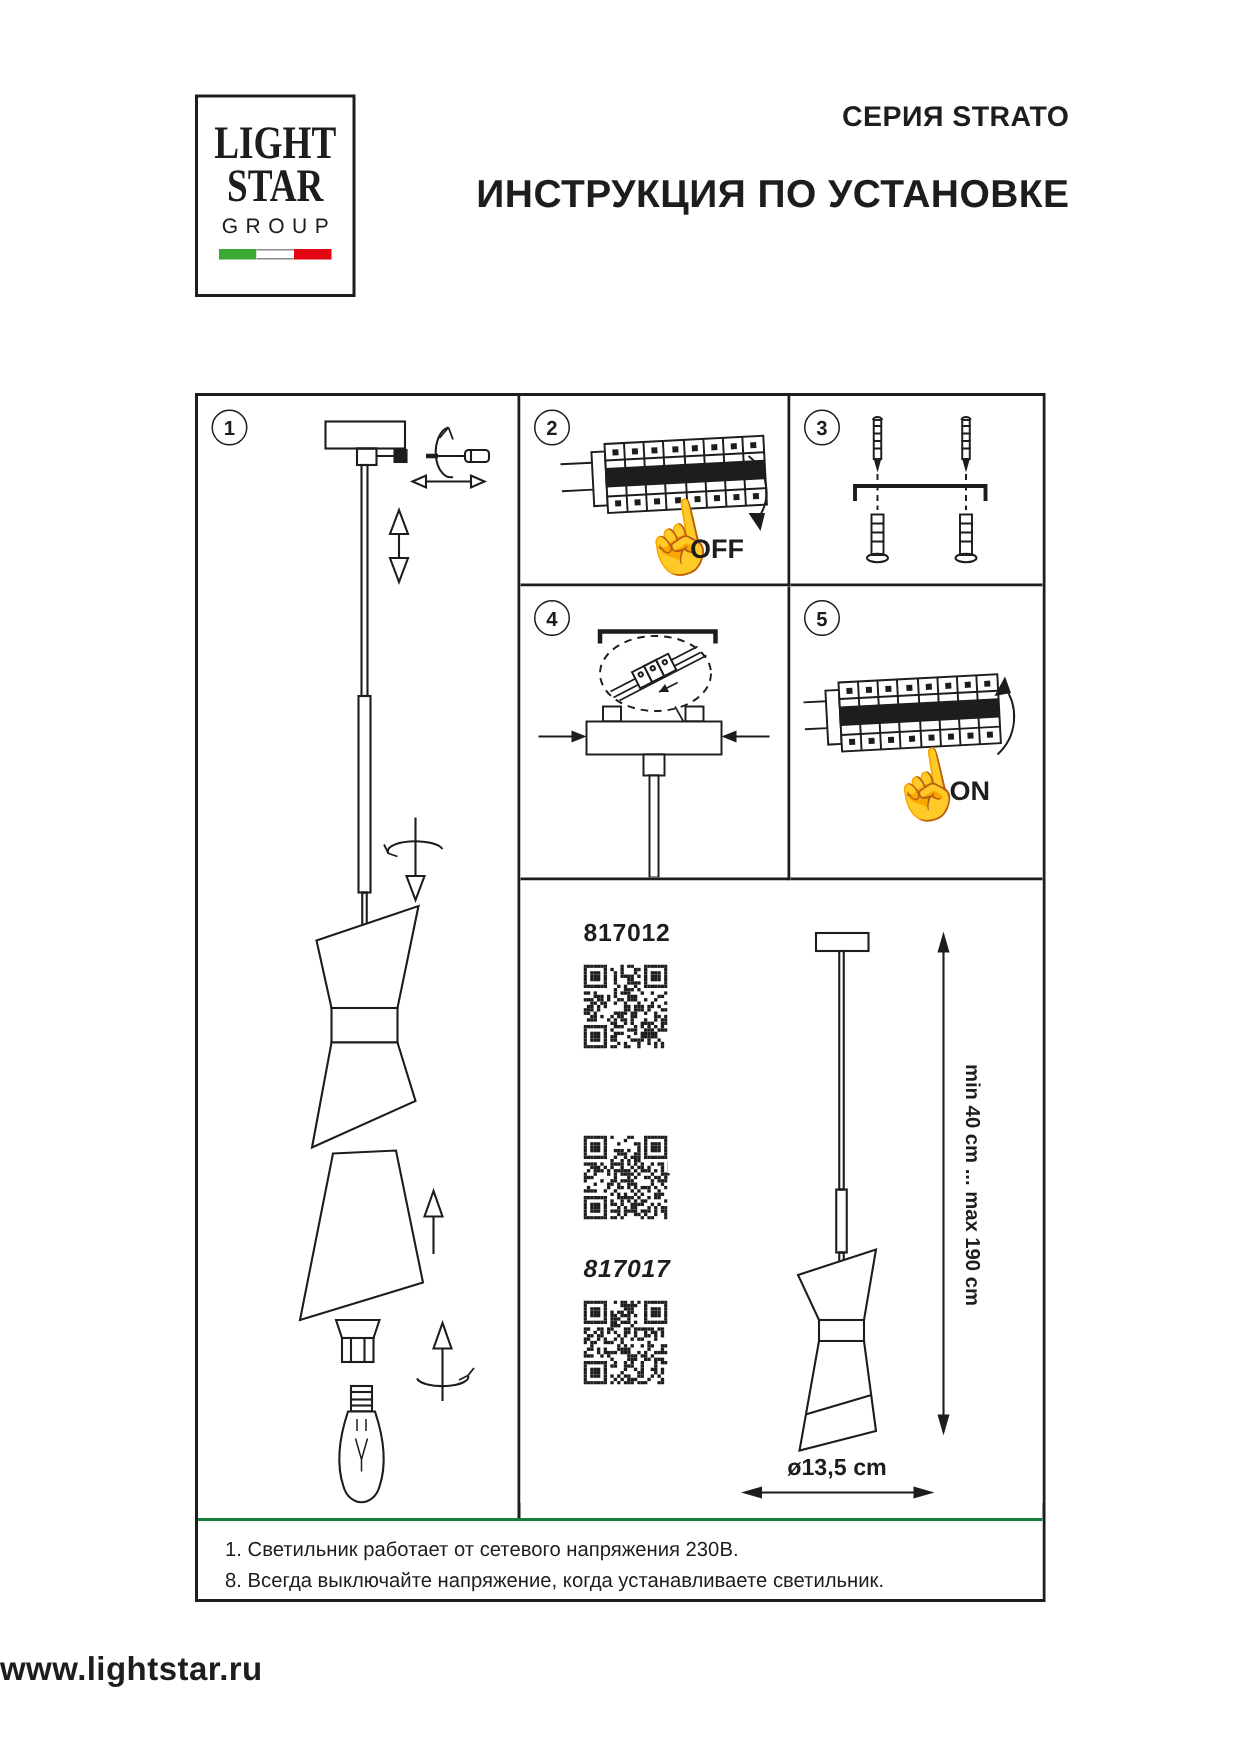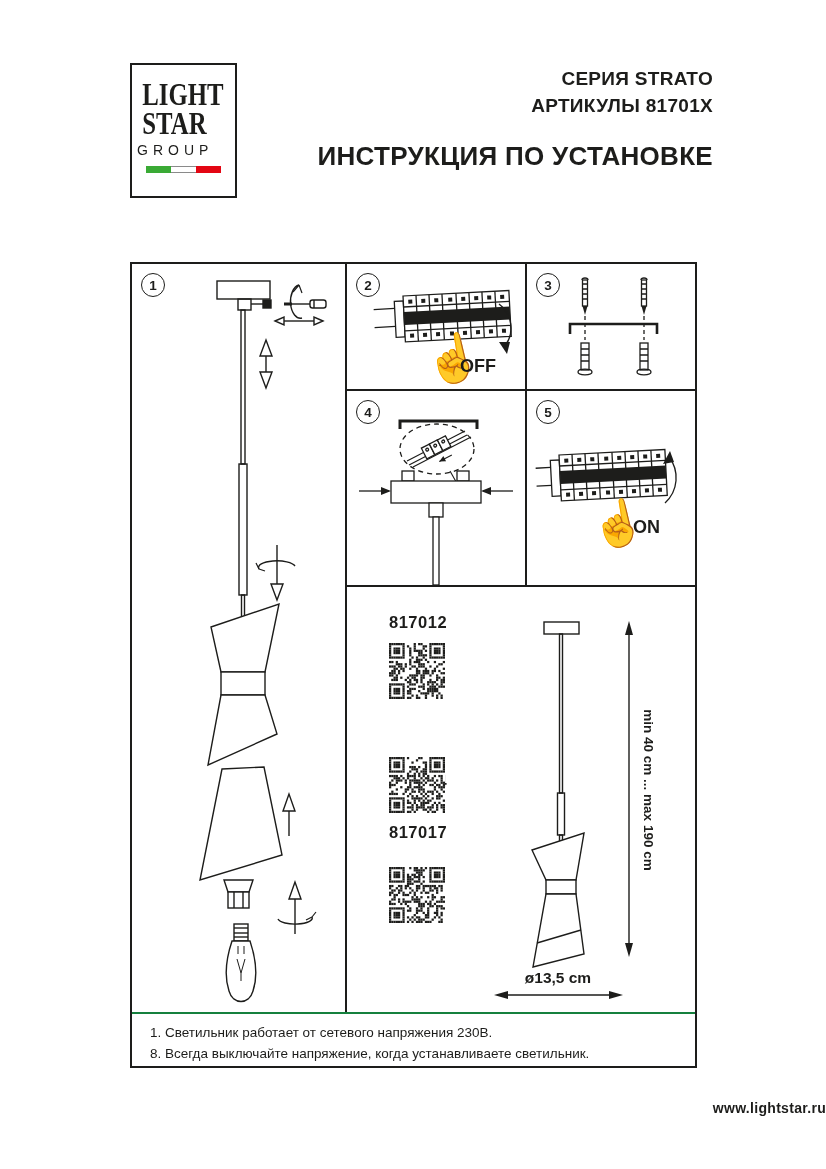--- a/index.html
+++ b/index.html
@@ -4,21 +4,21 @@
 <style>
   * { margin:0; padding:0; box-sizing:border-box; }
   body { background:#ffffff; }
   .page {
     position:relative; width:826px; height:1169px; background:#fff;
     font-family:"Liberation Sans", sans-serif; color:#1d1d1b; overflow:hidden;
   }
   
   .logo-box {
     position:absolute; left:130px; top:63px; width:107px; height:135px;
-    border:2px solid #1d1d1b; text-align:left; padding-top:15px; background:#fff;
+    border:2px solid #1d1d1b; text-align:center; padding-top:15px; background:#fff;
   }
   .logo-word {
     font-family:"Liberation Serif", serif; font-weight:bold; font-size:31px;
     line-height:0.95; transform:scaleX(0.80); transform-origin:center;
     letter-spacing:0px; white-space:nowrap;
   }
   .logo-group { font-size:14px; letter-spacing:5px; margin-top:3px; text-indent:5px; font-weight:normal; }
   .flag { display:flex; width:76px; height:7px; margin:8px auto 0; }
   .flag .seg { flex:1; }
   .flag .seg.mid { border-top:1px solid #8a8a8a; border-bottom:1px solid #8a8a8a; }
@@ -47,43 +47,42 @@
     border:1.6px solid #1d1d1b; border-radius:50%;
     font-size:13.5px; font-weight:bold; display:flex; align-items:center; justify-content:center;
     background:#fff; z-index:2;
   }
   .panel svg.draw { position:absolute; left:0; top:0; }
   
   .qr-label { position:absolute; left:42px; font-weight:bold; font-size:16.5px; letter-spacing:0.5px; }
   .qr-code  { position:absolute; left:42px; width:56px; height:56px; }
   .lbl-1 { top:26px; }  .code-1 { top:56px; }
   .lbl-2 { top:140px;margin-top:45px; } .code-2 { top:170px; }
-  .lbl-3 { top:236px; } .code-3 { top:280px; }
+  .lbl-3 { top:250px;font-style:italic; } .code-3 { top:280px; }
   
-  .website { position:absolute; left:0; width:100%; top:1100px; text-align:right; font-weight:bold; font-size:14px; letter-spacing:0.3px; }
+  .website { position:absolute; left:0; width:100%; top:1100px; text-align:left; font-weight:bold; font-size:22px; letter-spacing:0.3px; }
 </style>
 </head>
 <body>
 
 <div class="page">
 
   <div class="logo-box">
     <div class="logo-word">LIGHT</div>
     <div class="logo-word">STAR</div>
     <div class="logo-group">GROUP</div>
     <div class="flag">
       <span class="seg" style="background: rgb(58, 170, 53);"></span>
       <span class="seg mid" style="background: rgb(255, 255, 255);"></span>
       <span class="seg" style="background: rgb(227, 6, 19);"></span>
     </div>
   </div>
 
   <div class="titles">
     <div class="title-sm">СЕРИЯ STRATO</div>
-    <div class="title-sm">АРТИКУЛЫ 81701X</div>
     <div class="title-lg">
       <div>ИНСТРУКЦИЯ ПО УСТАНОВКЕ</div>
     </div>
   </div>
 
   <div class="grid">
 
     <div class="panel p1">
       <div class="step-num">1</div>
       <svg class="draw" width="215" height="748" viewBox="0 0 215 748">

